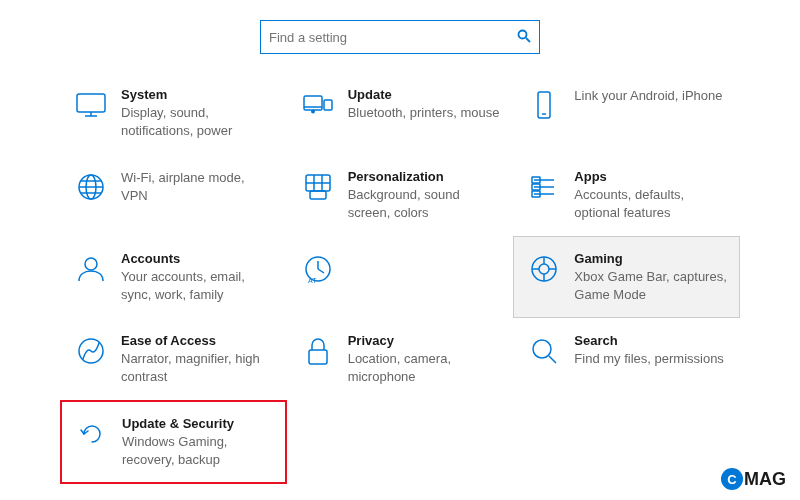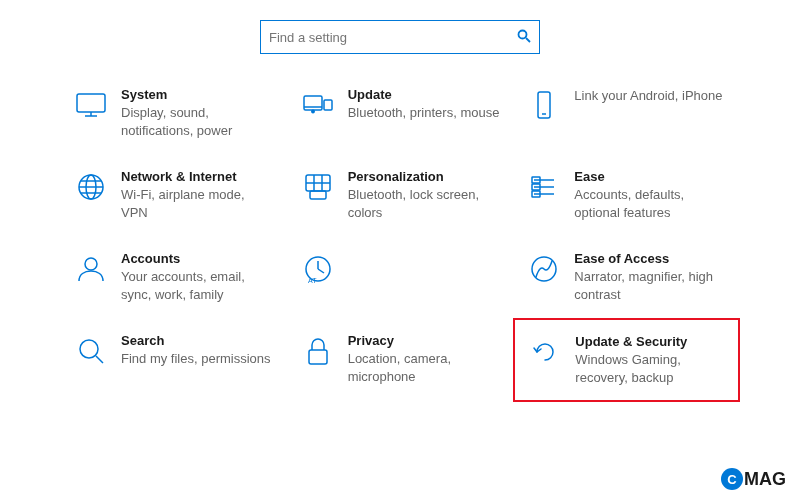--- a/index.html
+++ b/index.html
@@ -166,52 +166,51 @@
     <div class="item-icon">
       <svg width="36" height="36" viewBox="0 0 36 36" fill="none" stroke="#0078d7" stroke-width="1.5">
         <circle cx="18" cy="18" r="12"></circle>
         <ellipse cx="18" cy="18" rx="5" ry="12"></ellipse>
         <line x1="6" y1="18" x2="30" y2="18"></line>
         <line x1="8" y1="12" x2="28" y2="12"></line>
         <line x1="8" y1="24" x2="28" y2="24"></line>
       </svg>
     </div>
     <div class="item-text">
-      <div class="item-title">Network &amp; Internet</div>
       <div class="item-desc">Wi-Fi, airplane mode, VPN</div>
     </div>
   </div>
     <div class="item">
     <div class="item-icon">
       <svg width="36" height="36" viewBox="0 0 36 36" fill="none" stroke="#0078d7" stroke-width="1.5">
         <rect x="6" y="6" width="24" height="16" rx="2"></rect>
         <line x1="6" y1="14" x2="30" y2="14"></line>
         <line x1="14" y1="6" x2="14" y2="22"></line>
         <line x1="22" y1="6" x2="22" y2="22"></line>
         <rect x="10" y="22" width="16" height="8" rx="1.5"></rect>
       </svg>
     </div>
     <div class="item-text">
       <div class="item-title">Personalization</div>
-      <div class="item-desc">Bluetooth, lock screen, colors</div>
+      <div class="item-desc">Background, sound screen, colors</div>
     </div>
   </div>
     <div class="item">
     <div class="item-icon">
       <svg width="36" height="36" viewBox="0 0 36 36" fill="none" stroke="#0078d7" stroke-width="1.5">
         <line x1="8" y1="11" x2="28" y2="11"></line>
         <line x1="8" y1="18" x2="28" y2="18"></line>
         <line x1="8" y1="25" x2="28" y2="25"></line>
         <rect x="6" y="8" width="8" height="6" rx="0.5"></rect>
         <rect x="6" y="15" width="8" height="6" rx="0.5"></rect>
         <rect x="6" y="22" width="8" height="6" rx="0.5"></rect>
       </svg>
     </div>
     <div class="item-text">
-      <div class="item-title">Ease</div>
+      <div class="item-title">Apps</div>
       <div class="item-desc">Accounts, defaults, optional features</div>
     </div>
   </div>
     <div class="item">
     <div class="item-icon">
       <svg width="36" height="36" viewBox="0 0 36 36" fill="none" stroke="#0078d7" stroke-width="1.5">
         <circle cx="18" cy="13" r="6"></circle>
         <path d="M6 30c0-6.627 5.373-10 12-10s12 3.373 12 10"></path>
       </svg>
     </div>
@@ -223,54 +222,70 @@
     <div class="item">
     <div class="item-icon">
       <svg width="36" height="36" viewBox="0 0 36 36" fill="none" stroke="#0078d7" stroke-width="1.5">
         <circle cx="18" cy="18" r="12"></circle>
         <line x1="18" y1="10" x2="18" y2="18"></line>
         <line x1="18" y1="18" x2="24" y2="22"></line>
         <text x="8" y="32" font-size="7" stroke="none" fill="#0078d7" font-family="Arial">AT</text>
       </svg>
     </div>
   </div>
+    <div class="item active">
+    <div class="item-icon">
+      <svg width="36" height="36" viewBox="0 0 36 36" fill="none" stroke="#0078d7" stroke-width="1.5">
+        <circle cx="18" cy="18" r="12"></circle>
+        <circle cx="18" cy="18" r="5"></circle>
+        <line x1="6" y1="18" x2="13" y2="18"></line>
+        <line x1="23" y1="18" x2="30" y2="18"></line>
+        <line x1="18" y1="6" x2="18" y2="13"></line>
+        <line x1="18" y1="23" x2="18" y2="30"></line>
+      </svg>
+    </div>
+    <div class="item-text">
+      <div class="item-title">Gaming</div>
+      <div class="item-desc">Xbox Game Bar, captures, Game Mode</div>
+    </div>
+  </div>
     <div class="item">
     <div class="item-icon">
       <svg width="36" height="36" viewBox="0 0 36 36" fill="none" stroke="#0078d7" stroke-width="1.5">
         <circle cx="18" cy="18" r="12"></circle>
         <path d="M10 26 Q14 14 18 18 Q22 22 26 10" stroke-linecap="round"></path>
       </svg>
     </div>
     <div class="item-text">
       <div class="item-title">Ease of Access</div>
       <div class="item-desc">Narrator, magnifier, high contrast</div>
     </div>
   </div>
     <div class="item">
     <div class="item-icon">
       <svg width="36" height="36" viewBox="0 0 36 36" fill="none" stroke="#0078d7" stroke-width="1.5">
+        <rect x="9" y="17" width="18" height="14" rx="2"></rect>
+        <path d="M12 17v-5a6 6 0 0 1 12 0v5"></path>
+      </svg>
+    </div>
+    <div class="item-text">
+      <div class="item-title">Privacy</div>
+      <div class="item-desc">Location, camera, microphone</div>
+    </div>
+  </div>
+    <div class="item">
+    <div class="item-icon">
+      <svg width="36" height="36" viewBox="0 0 36 36" fill="none" stroke="#0078d7" stroke-width="1.5">
         <circle cx="16" cy="16" r="9"></circle>
         <line x1="23" y1="23" x2="30" y2="30"></line>
       </svg>
     </div>
     <div class="item-text">
       <div class="item-title">Search</div>
       <div class="item-desc">Find my files, permissions</div>
-    </div>
-  </div>
-    <div class="item">
-    <div class="item-icon">
-      <svg width="36" height="36" viewBox="0 0 36 36" fill="none" stroke="#0078d7" stroke-width="1.5">
-        <rect x="9" y="17" width="18" height="14" rx="2"></rect>
-        <path d="M12 17v-5a6 6 0 0 1 12 0v5"></path>
-      </svg>
-    </div>
-    <div class="item-text">
-      <div class="item-title">Privacy</div>
-      <div class="item-desc">Location, camera, microphone</div>
     </div>
   </div>
     <div class="item highlighted">
     <div class="item-icon">
       <svg width="36" height="36" viewBox="0 0 36 36" fill="none" stroke="#0078d7" stroke-width="1.5">
         <path d="M10 18 A8 8 0 1 1 18 26" stroke-linecap="round"></path>
         <polyline points="7,14 10,18 14,15" stroke-linecap="round" stroke-linejoin="round"></polyline>
       </svg>
     </div>
     <div class="item-text">

